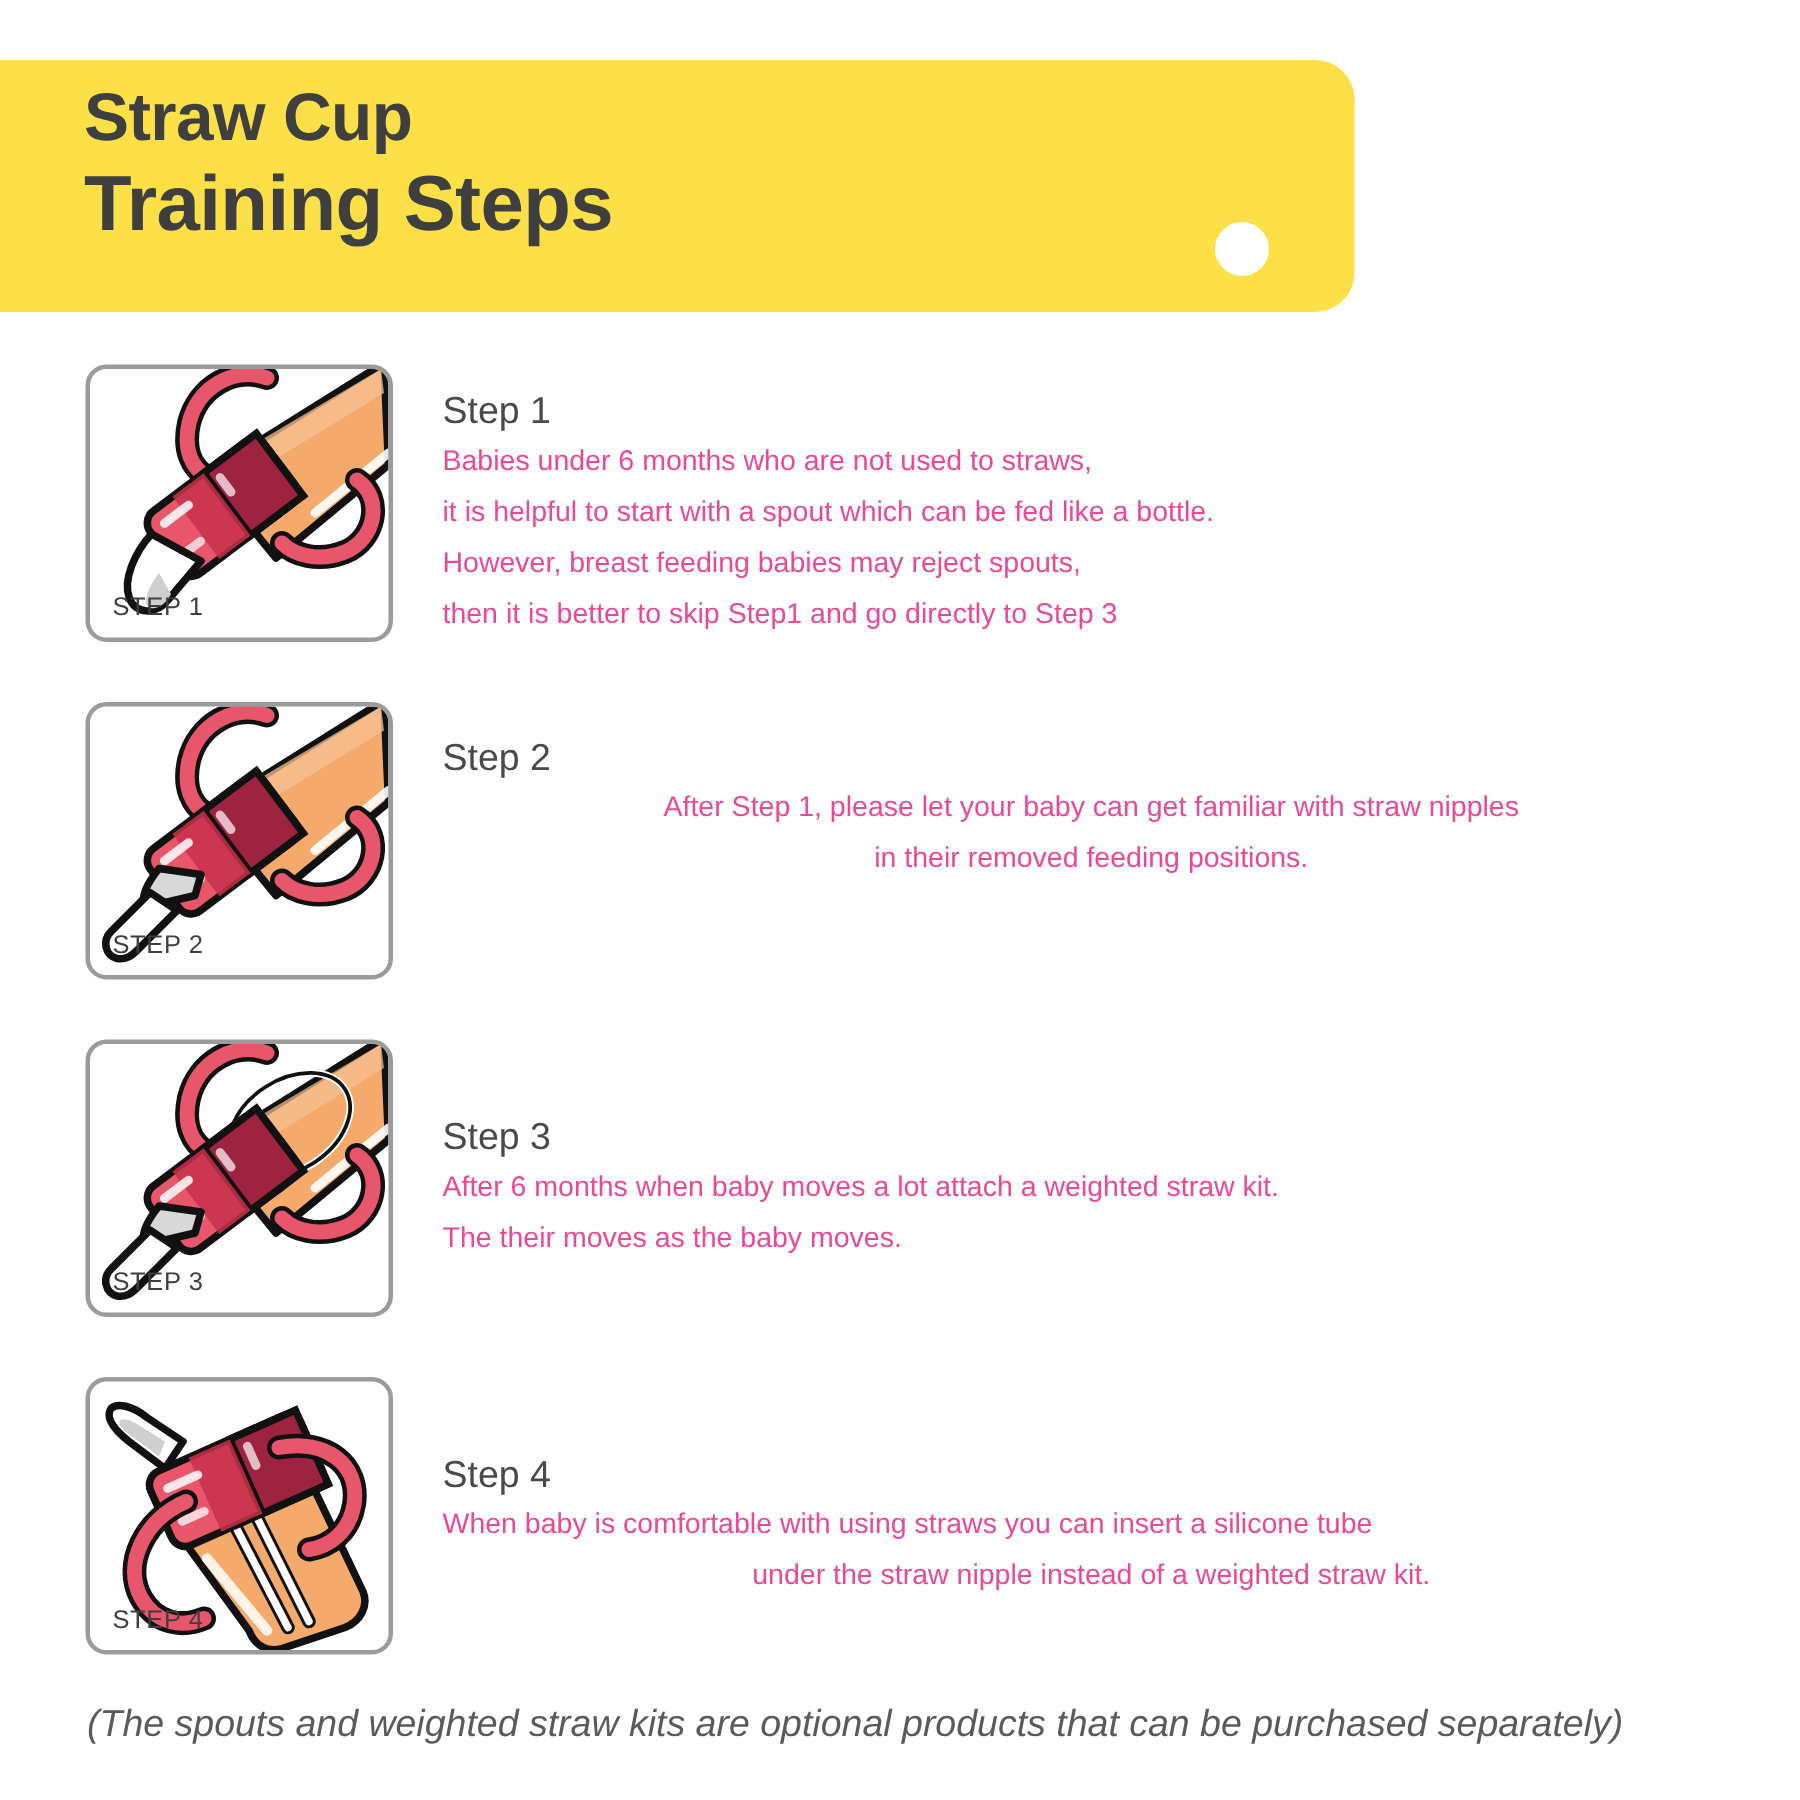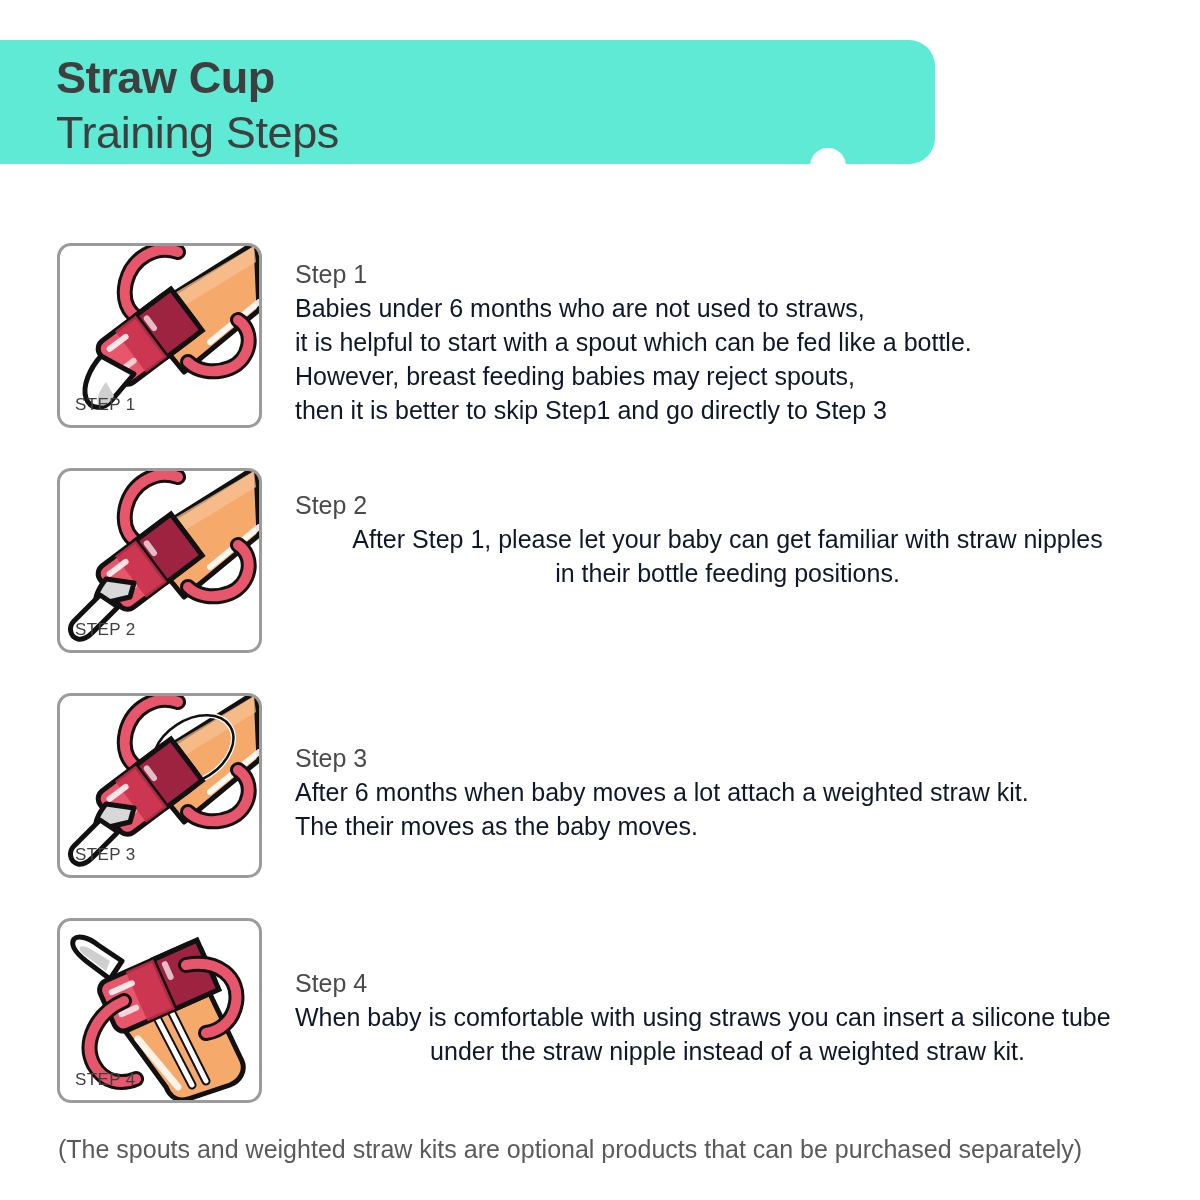--- a/index.html
+++ b/index.html
@@ -15,42 +15,41 @@
     overflow: hidden;
     position: relative;
   }
 
   
   #banner {
     position: absolute;
     left: 0;
     top: 40px;
     width: 903px;
-    height: 124px;
-    background: #5eead4;
+    height: 168px;
+    background: #fde047;
     border-top-right-radius: 26px;
     border-bottom-right-radius: 26px;
-    padding-left: 32px;
   }
   #banner-title-main {
     position: absolute;
     left: 56px;
     top: 14px;
     font-size: 45px;
     font-weight: bold;
     color: #3f3f3f;
     letter-spacing: -0.4px;
     line-height: 1.05;
   }
   #banner-title-sub {
     position: absolute;
     left: 56px;
     top: 69px;
-    font-size: 45px;
-    font-weight: normal;
+    font-size: 52px;
+    font-weight: bold;
     color: #3f3f3f;
     letter-spacing: -0.4px;
     line-height: 1.05;
   }
   #hang-hole {
     position: absolute;
     left: 810px;
     top: 108px;
     width: 36px;
     height: 36px;
@@ -97,35 +96,36 @@
     top: 0;
     width: 860px;
   }
   .step-heading {
     font-size: 25px;
     color: #4a4a4a;
     line-height: 34px;
     white-space: nowrap;
   }
   .step-line {
-    font-size: 25px;
-    color: #0f172a;
+    font-size: 19px;
+    color: #ec4899;
     line-height: 34px;
     white-space: nowrap;
     font-weight: 300;
   }
   .indent-1 { padding-left: 5px; text-align: center; }
 
   #footer-note {
     position: absolute;
     left: 58px;
     top: 1135px;
     font-size: 25px;
     color: #5a5a5a;
     white-space: nowrap;
+    font-style: italic;
   }
 </style>
 </head>
 <body>
 
 <div id="banner">
   <div id="banner-title-main">Straw Cup</div>
   <div id="banner-title-sub">Training Steps</div>
   <div id="hang-hole"></div>
 </div>
@@ -187,21 +187,21 @@
       <path d="M46 108 C38 118 34 126 36 134 L70 126 L74 112 Z" fill="#d8d8d8" stroke="#111111" stroke-width="5" stroke-linejoin="round"></path>
       <path d="M40 124 L14 150 C8 156 10 166 18 168 C24 169 28 166 32 162 L58 136 Z" fill="#ffffff" stroke="#111111" stroke-width="5" stroke-linejoin="round"></path>
       <path d="M178 74 C196 86 190 114 170 122 C152 129 136 124 128 116" fill="none" stroke="#111111" stroke-width="16" stroke-linecap="round"></path>
       <path d="M178 74 C196 86 190 114 170 122 C152 129 136 124 128 116" fill="none" stroke="#e8566b" stroke-width="10" stroke-linecap="round"></path>
     </svg>
     <div class="step-box-label">STEP 2</div>
   </div>
   <div class="step-text" style="top:20px;">
     <div class="step-heading">Step 2</div>
     <div class="step-line indent-1">After Step 1, please let your baby can get familiar with straw nipples</div>
-    <div class="step-line indent-1">in their bottle feeding positions.</div>
+    <div class="step-line indent-1">in their removed feeding positions.</div>
   </div>
 </div>
 
 <div class="step-row" id="step-row-3" style="top:693px;">
   <div class="step-box">
     <svg class="step-art" width="199" height="179" viewBox="0 0 199 179">
       <path d="M118 6 C96 -2 72 12 66 36 C62 54 68 66 78 72" fill="none" stroke="#111111" stroke-width="16" stroke-linecap="round"></path>
       <path d="M118 6 C96 -2 72 12 66 36 C62 54 68 66 78 72" fill="none" stroke="#e8566b" stroke-width="10" stroke-linecap="round"></path>
       <path d="M78 70 L196 -4 L199 64 L124 126 Z" fill="#f5a96a" stroke="#111111" stroke-width="5" stroke-linejoin="round"></path>
       <path d="M96 58 L194 0 L196 16 L104 72 Z" fill="#f7c294" opacity="0.7"></path>

